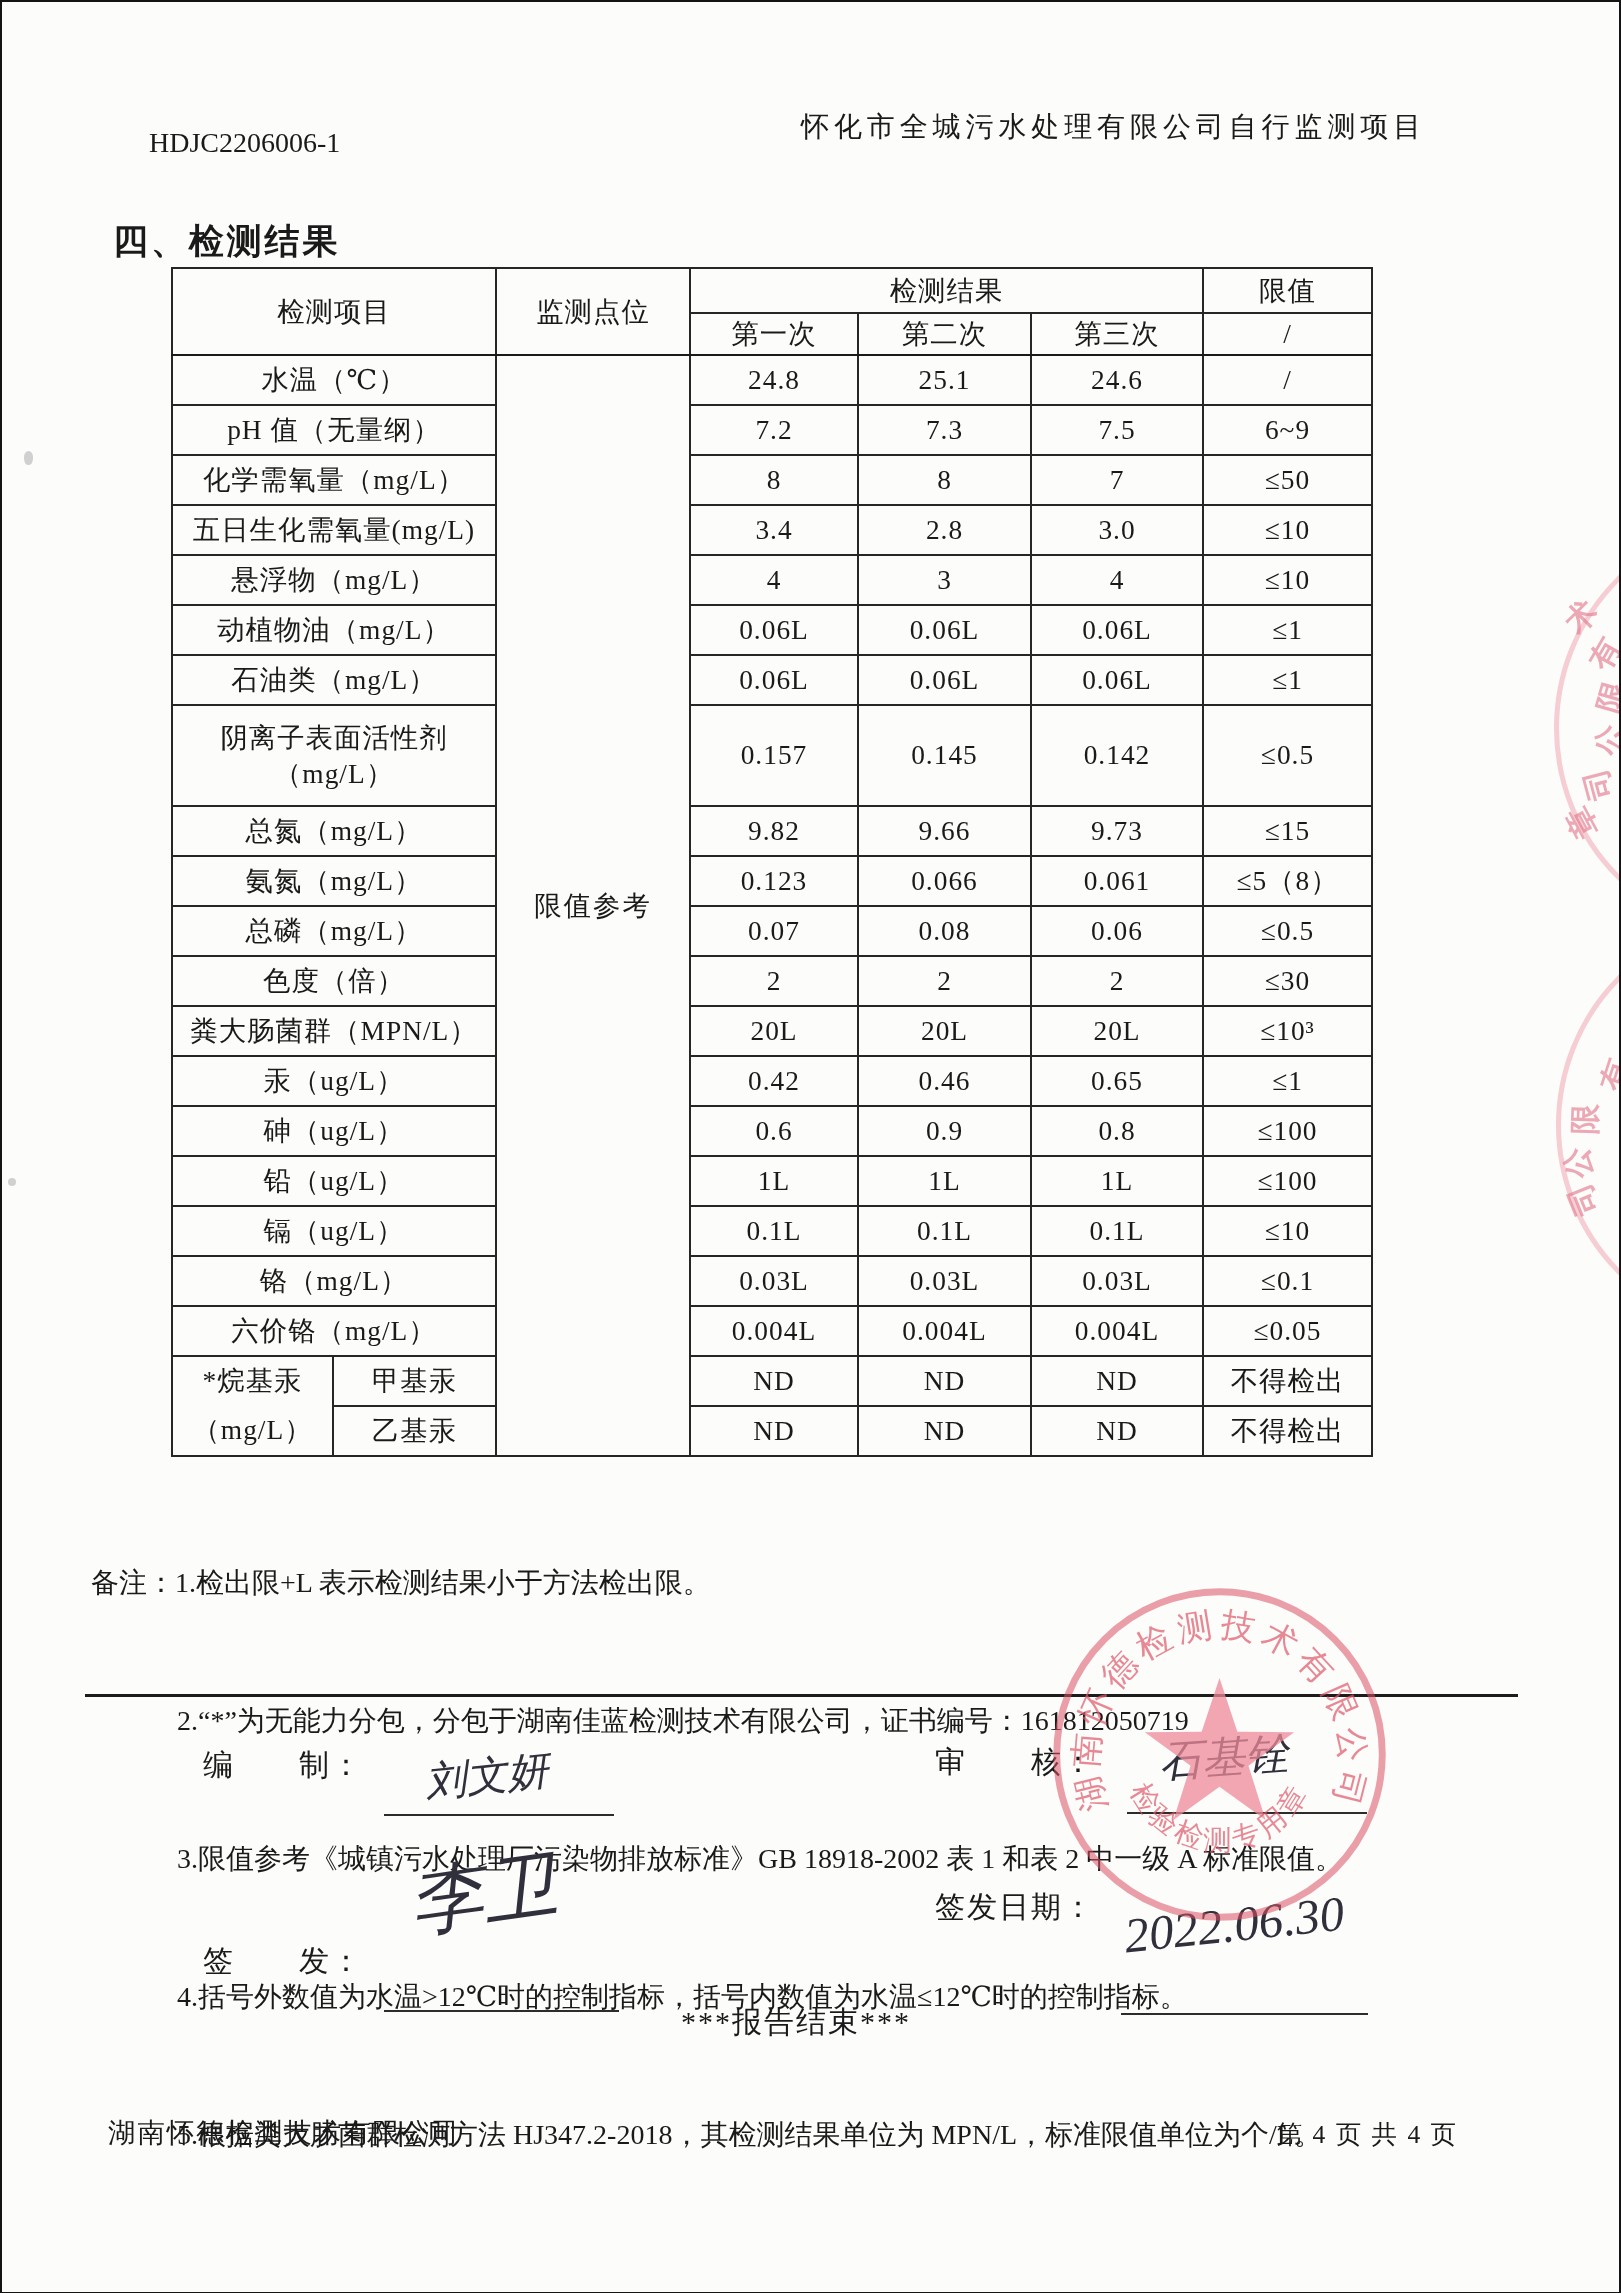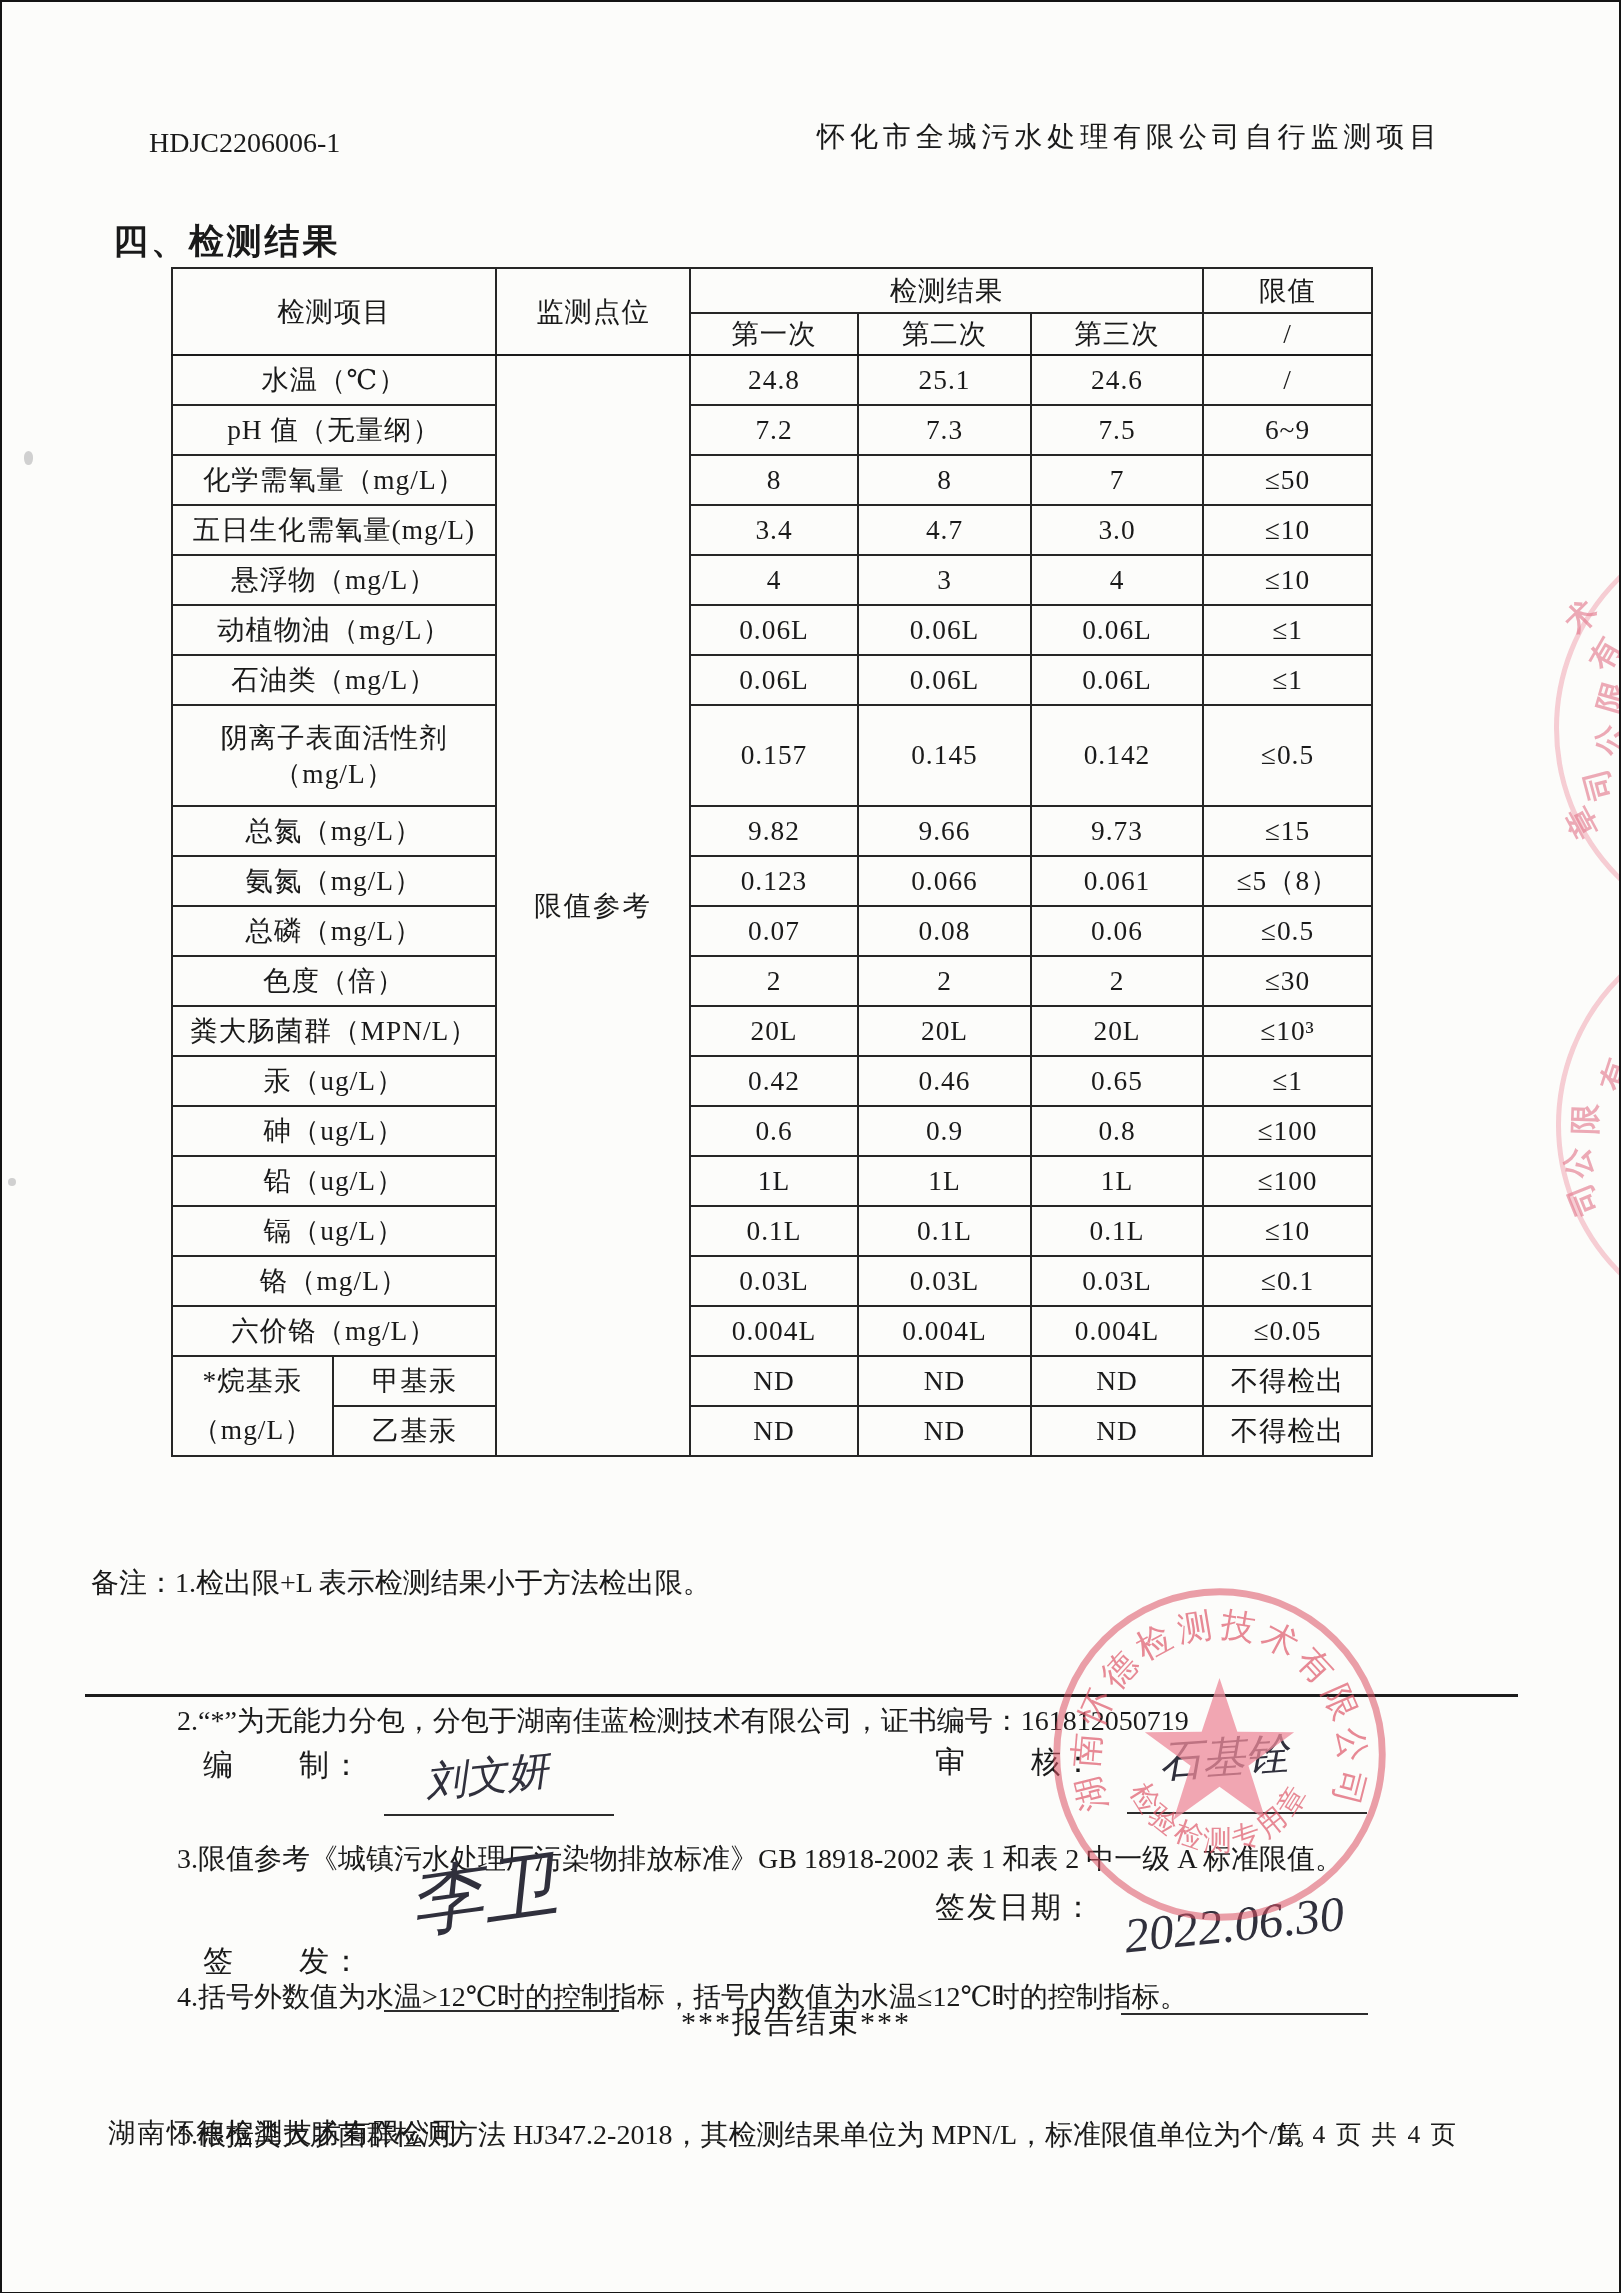--- a/index.html
+++ b/index.html
@@ -38,21 +38,21 @@
   .speck { position:absolute; background:#bdbdbd; border-radius:50%; opacity:.7; }
   .endmark { font-size:30px; letter-spacing:2px; text-align:center; }
   .footer { font-size:27.4px; letter-spacing:2px; white-space:pre; }
 </style>
 </head>
 <body>
 
 <div class="page">
 
   <div class="abs hdr" style="left:147px; top:125px;">HDJC2206006-1</div>
-  <div class="abs hdr" style="left:799px; top:116px; letter-spacing:4.9px;margin-left:16px;">怀化市全城污水处理有限公司自行监测项目</div>
+  <div class="abs hdr" style="left:799px; top:106px; letter-spacing:4.9px;">怀化市全城污水处理有限公司自行监测项目</div>
 
   <div class="abs title" style="left:111px; top:216px;">四、检测结果</div>
 
   <table class="results">
     <colgroup>
       <col style="width:161px">
         <col style="width:163px">
         <col style="width:194px">
       <col style="width:168px">
         <col style="width:173px">
@@ -92,21 +92,21 @@
         <tr style="height: 50px;">
           <td colspan="2">化学需氧量（mg/L）</td>
           <td>8</td>
           <td>8</td>
           <td>7</td>
           <td>≤50</td>
         </tr>
         <tr style="height: 50px;">
           <td colspan="2">五日生化需氧量(mg/L)</td>
           <td>3.4</td>
-          <td>4.7</td>
+          <td>2.8</td>
           <td>3.0</td>
           <td>≤10</td>
         </tr>
         <tr style="height: 50px;">
           <td colspan="2">悬浮物（mg/L）</td>
           <td>4</td>
           <td>3</td>
           <td>4</td>
           <td>≤10</td>
         </tr>

